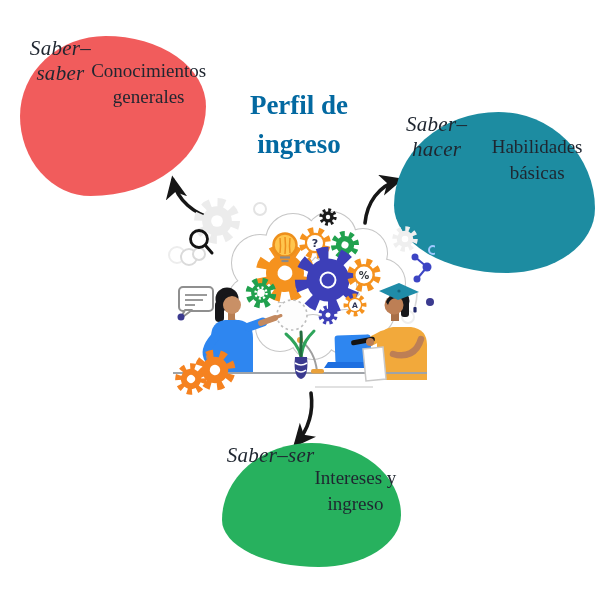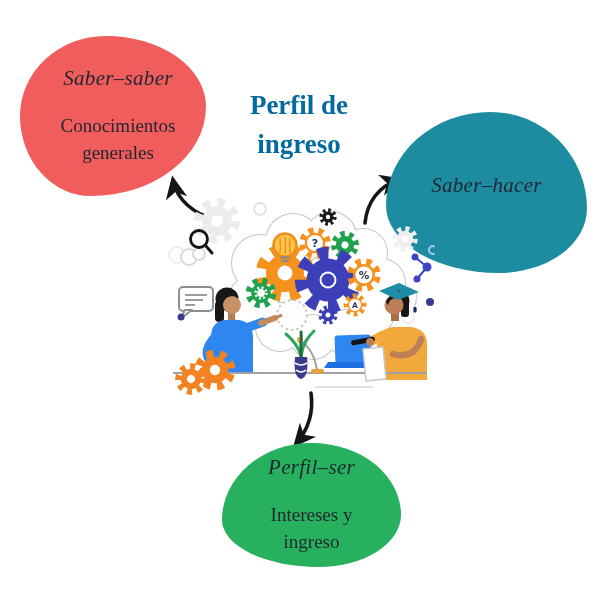--- a/index.html
+++ b/index.html
@@ -1,22 +1,22 @@
 <!DOCTYPE html>
 <html><head>
 <meta charset="utf-8">
 <style>
   html,body{margin:0;padding:0;background:#fff;}
   .canvas{position:relative;width:600px;height:600px;background:#fff;overflow:hidden;
           font-family:"Liberation Serif",serif;}
-  .blob{position:absolute;display:flex;flex-direction:column;align-items:center;
+  .blob{position:absolute;display:flex;flex-direction:row;align-items:flex-start;
         justify-content:center;text-align:center;color:#1F2630;}
   .blob-red{left:20px;top:36px;width:186px;height:160px;
         border-radius:46% 54% 62% 38% / 50% 44% 56% 50%;padding-left:10px;box-sizing:border-box;}
-  .blob-teal{left:386px;top:112px;width:201px;height:161px;
+  .blob-teal{left:394px;top:112px;width:201px;height:161px;
         border-radius:52% 48% 44% 56% / 58% 60% 40% 42%;padding-bottom:14px;box-sizing:border-box;}
   .blob-green{left:222px;top:443px;width:179px;height:124px;
         border-radius:50% 50% 46% 54% / 62% 58% 42% 38%;}
   .blob-label{font-style:italic;font-size:21px;letter-spacing:.3px;}
   .blob-desc{font-size:19px;line-height:1.38;white-space:pre-line;margin-top:22px;}
   .title{position:absolute;left:224px;top:86px;width:150px;text-align:center;
         font-weight:700;font-size:27px;line-height:1.45;color:#0369a1;white-space:pre-line;}
   .overlay{position:absolute;left:0;top:0;pointer-events:none;}
   .illus{position:absolute;left:165px;top:195px;}
 </style>
@@ -37,24 +37,25 @@
   </svg>
 
   <div class="blob blob-red" style="background: rgb(241, 92, 92);">
     <div class="blob-label">Saber–saber</div>
     <div class="blob-desc">Conocimientos
 generales</div>
   </div>
 
   <div class="blob blob-teal" style="background: rgb(29, 140, 161);">
     <div class="blob-label">Saber–hacer</div>
+    <div class="blob-desc">Habilidades básicas</div>
   </div>
 
   <div class="blob blob-green" style="background: rgb(39, 177, 94);">
-    <div class="blob-label">Perfil–ser</div>
+    <div class="blob-label">Saber–ser</div>
     <div class="blob-desc">Intereses y
 ingreso</div>
   </div>
 
   <div class="title">Perfil de
 ingreso</div>
 
   <svg class="illus" width="270" height="200" viewBox="0 0 270 200">
     <defs>
       <g id="gearShape">

